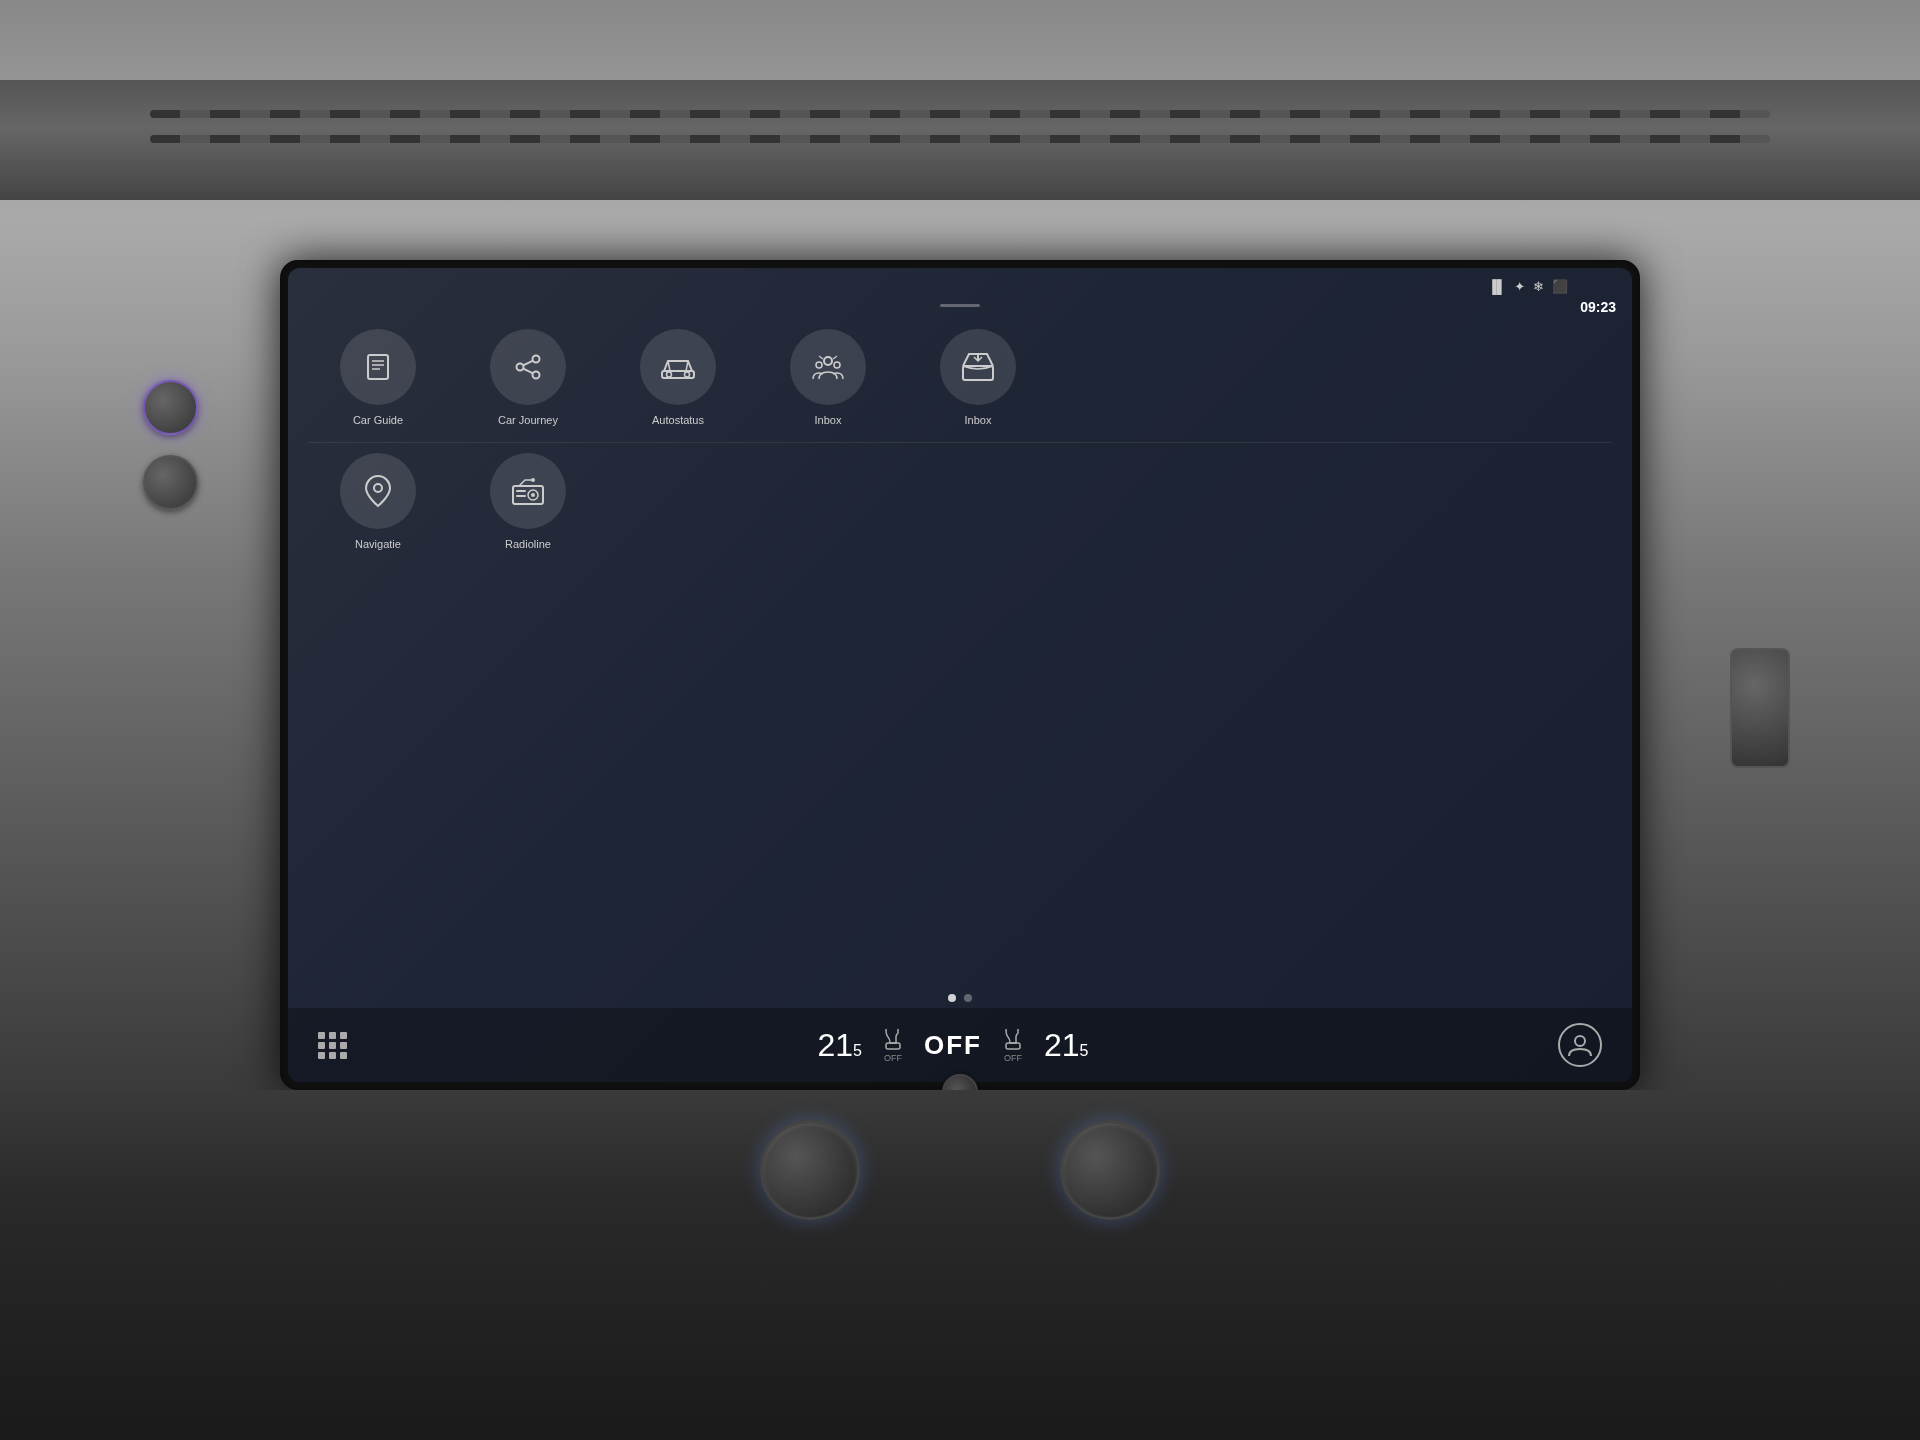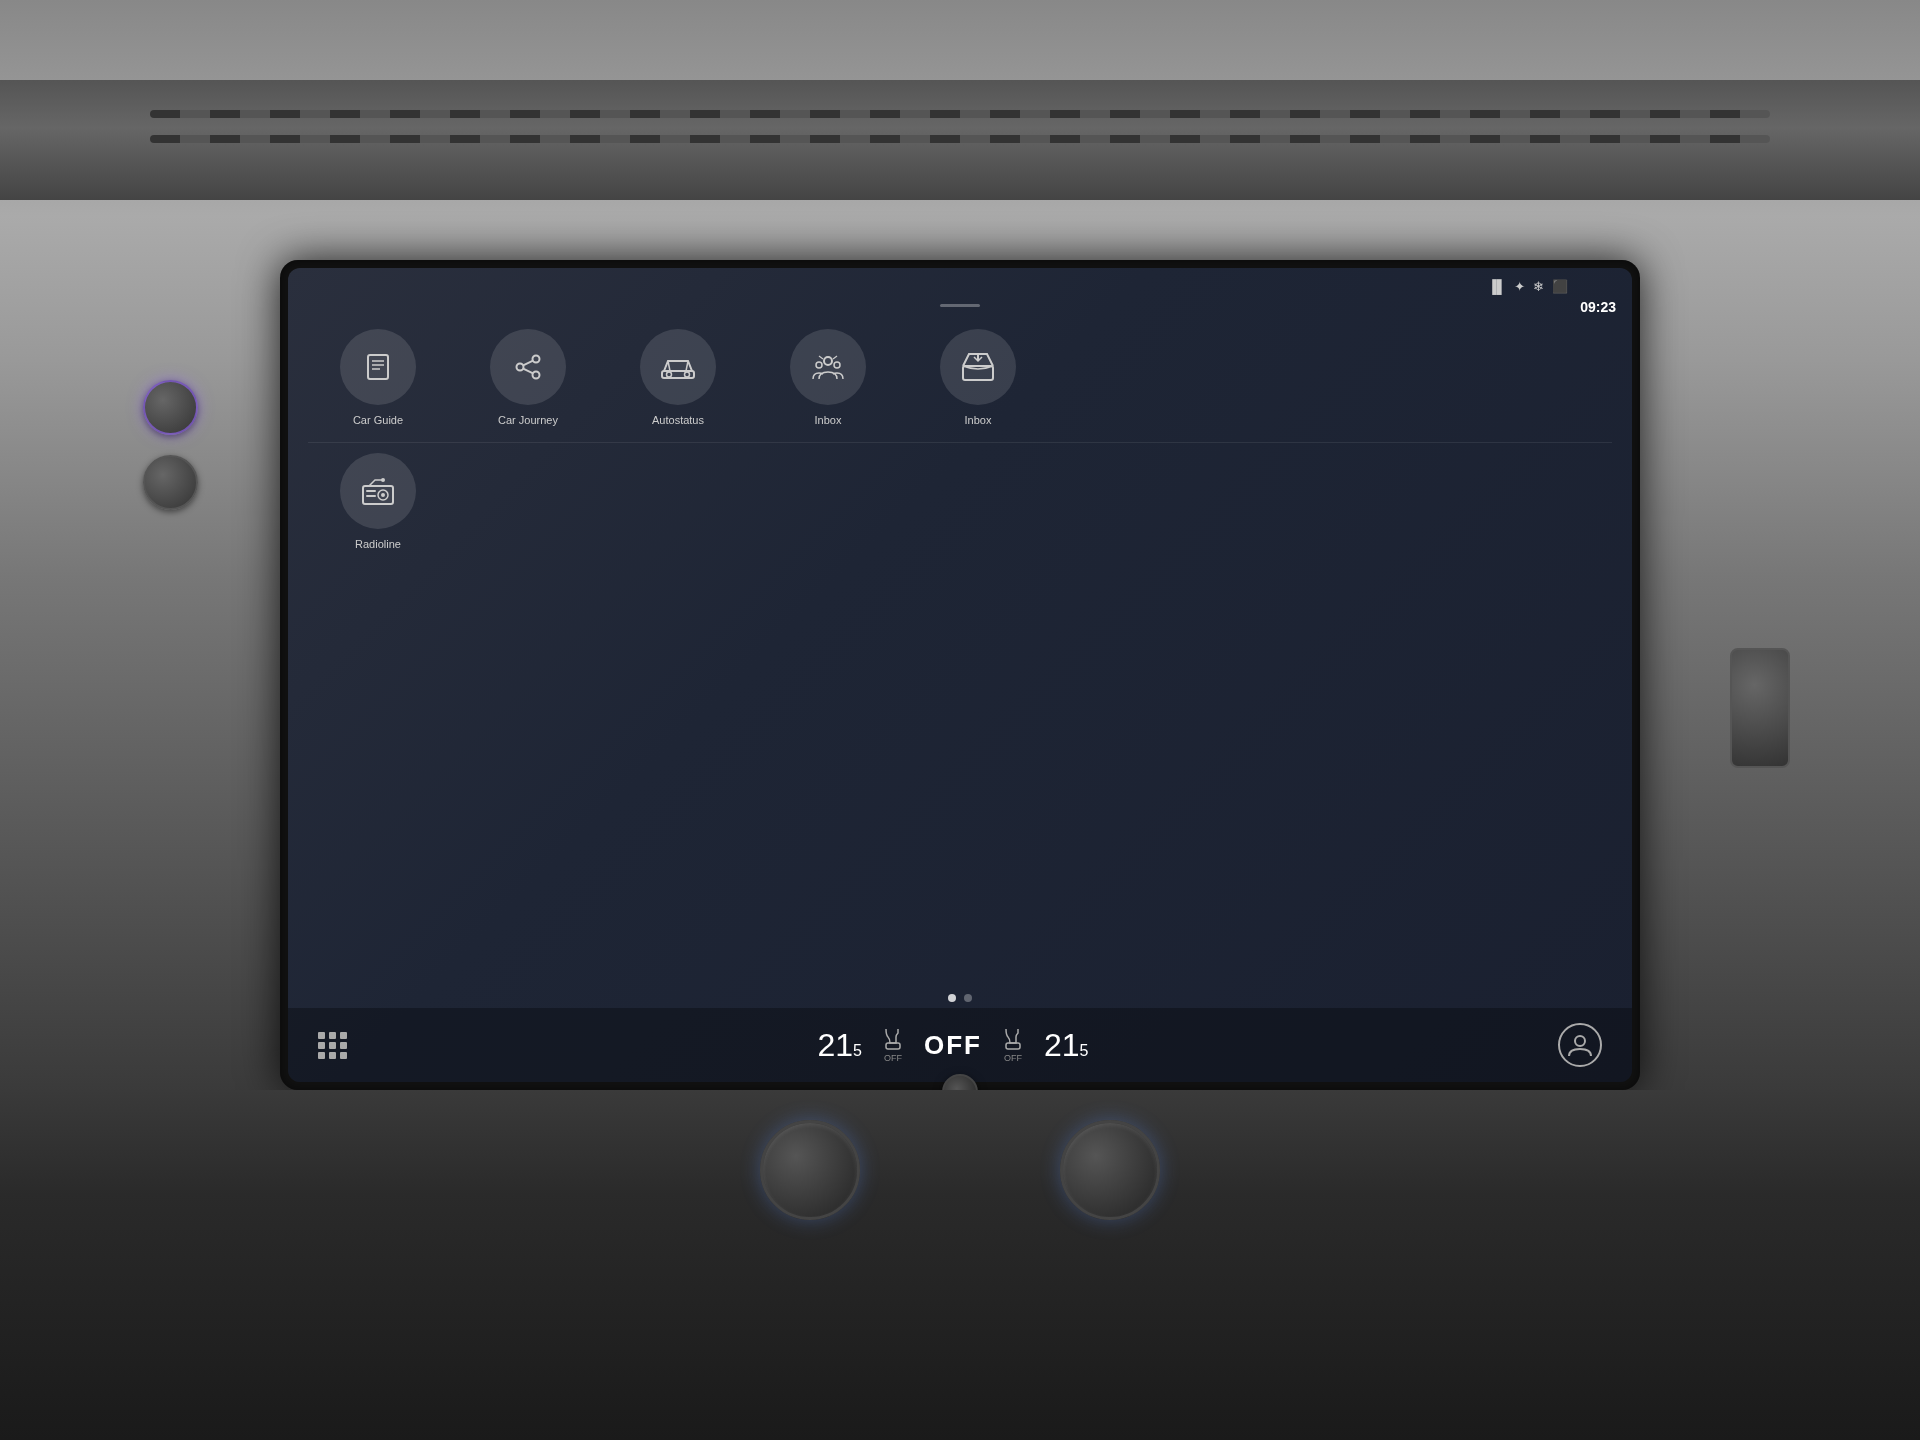--- a/index.html
+++ b/index.html
@@ -416,20 +416,29 @@
             </div>
             <span class="app-label">Inbox</span>
           </div>
 
 
         </div>
 
         <div class="app-row">
 
 
+          <div class="app-item">
+            <div class="app-icon-circle">
+              <svg width="28" height="34" viewBox="0 0 28 34" fill="none">
+                <path d="M14 2 C7 2 2 8 2 14 C2 22 14 32 14 32 C14 32 26 22 26 14 C26 8 21 2 14 2 Z" stroke="#ccc" stroke-width="2" fill="none"></path>
+                <circle cx="14" cy="14" r="4" stroke="#ccc" stroke-width="2" fill="none"></circle>
+              </svg>
+            </div>
+            <span class="app-label">Navigatie</span>
+          </div>
 
           <div class="app-item">
             <div class="app-icon-circle">
               <svg width="34" height="30" viewBox="0 0 34 30" fill="none">
                 <rect x="2" y="10" width="30" height="18" rx="2" stroke="#ccc" stroke-width="2" fill="none"></rect>
                 <circle cx="22" cy="19" r="5" stroke="#ccc" stroke-width="1.5" fill="none"></circle>
                 <circle cx="22" cy="19" r="2" fill="#ccc"></circle>
                 <rect x="5" y="14" width="10" height="2" rx="1" fill="#ccc"></rect>
                 <rect x="5" y="19" width="10" height="2" rx="1" fill="#ccc"></rect>
                 <path d="M8 10 L14 4 L22 4" stroke="#ccc" stroke-width="1.5" fill="none"></path>

